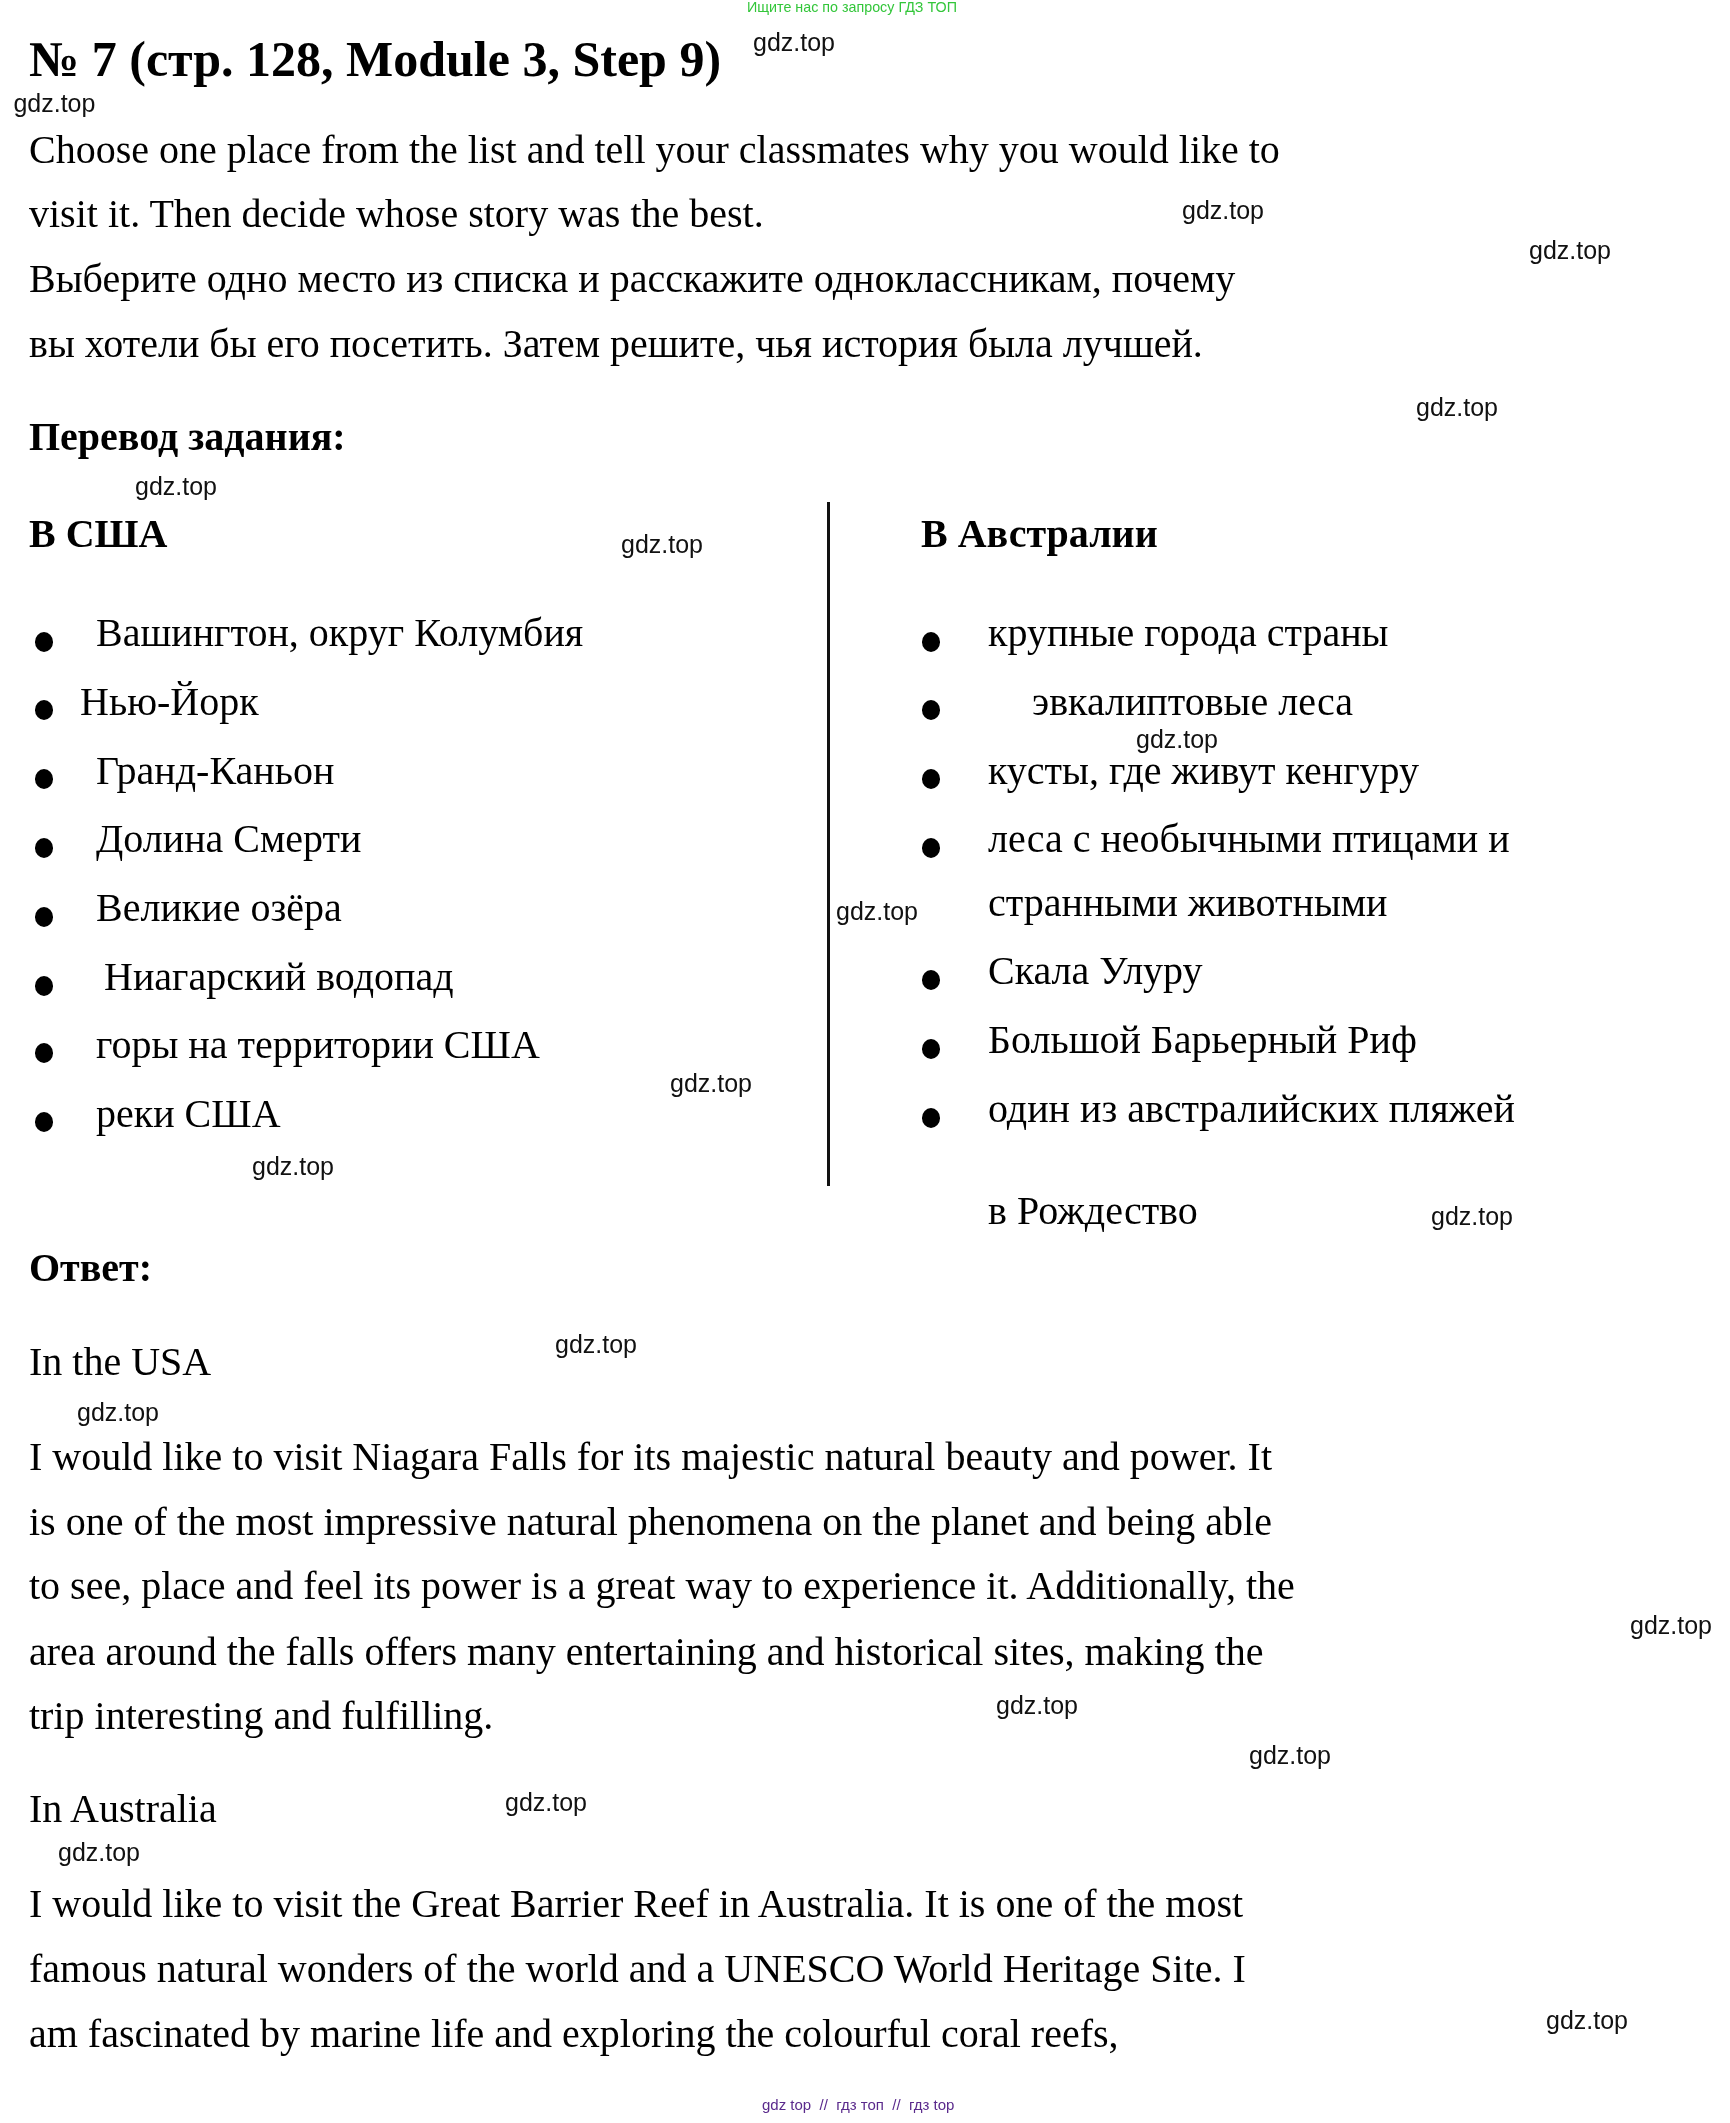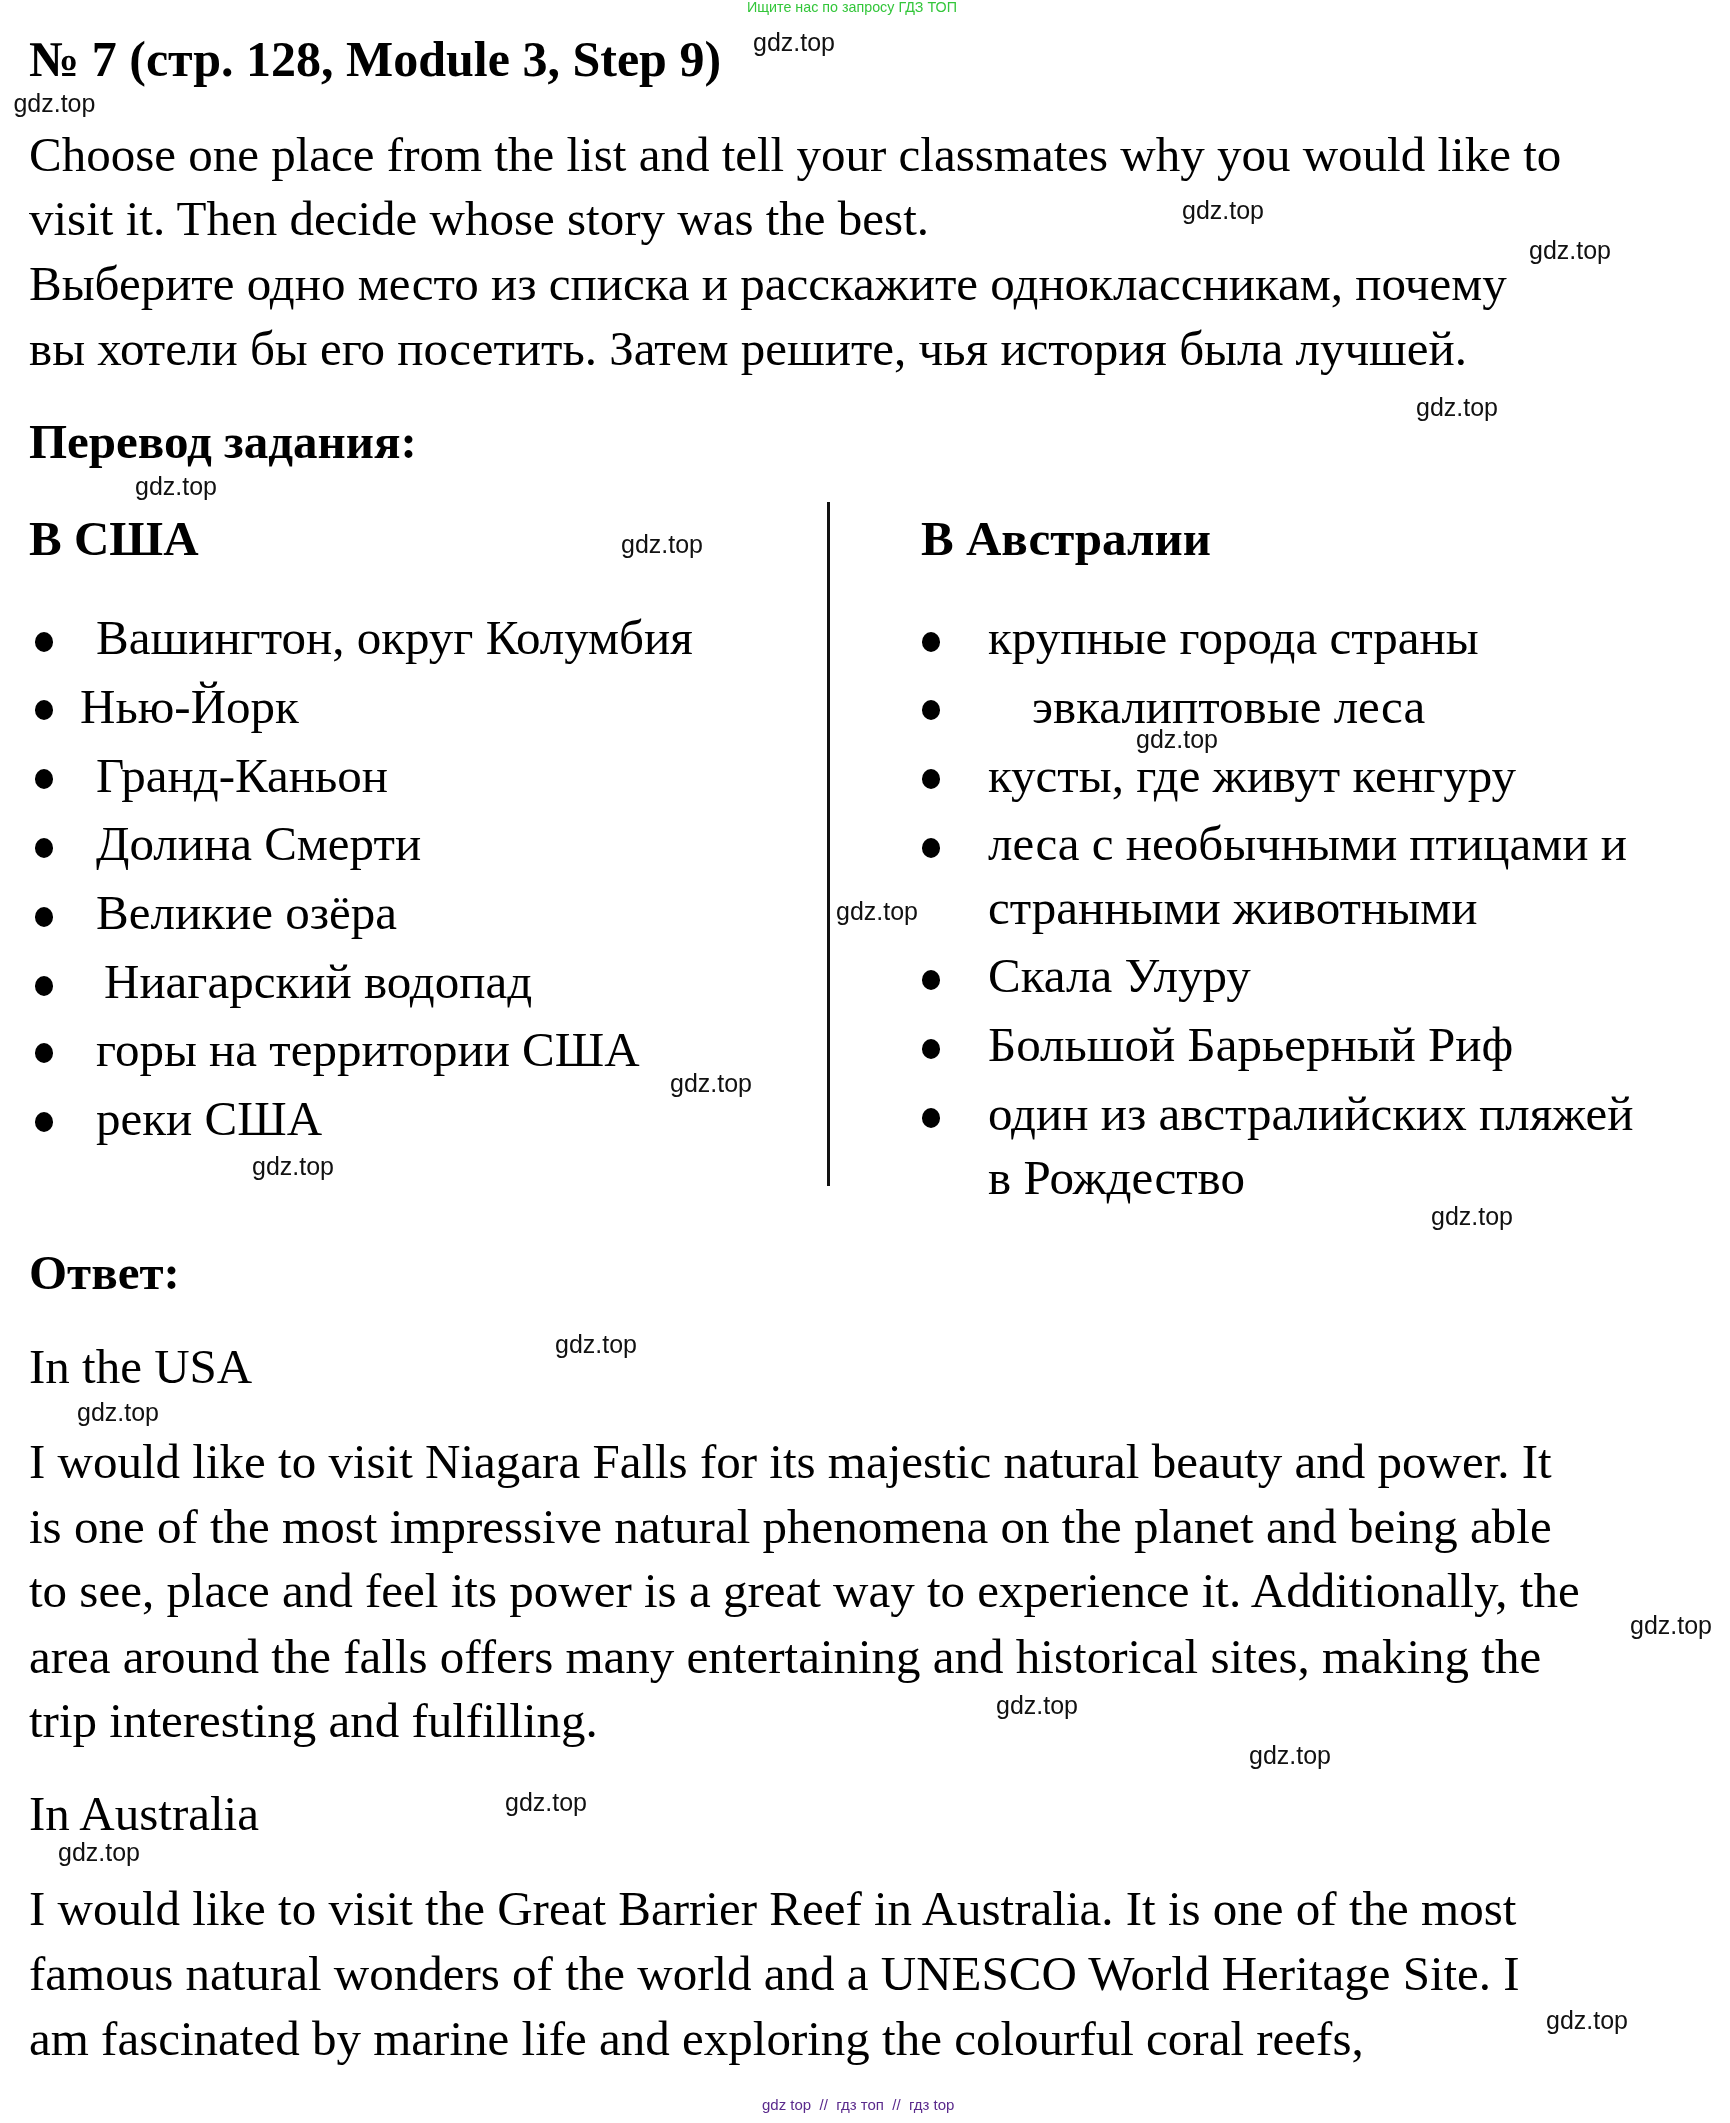--- a/index.html
+++ b/index.html
@@ -1,18 +1,18 @@
 <!DOCTYPE html>
 <html style="font-size:14.3px"><head>
 <meta charset="utf-8">
 <style>
   html, body { margin: 0; padding: 0; background: #ffffff; }
   body { width: 1730px; height: 2123px; position: relative; overflow: hidden; color: #000; }
   .abs { position: absolute; white-space: nowrap; line-height: 1; }
-  .serif { font-family: "Liberation Serif", "DejaVu Serif", serif; font-size: 49px; }
+  .serif { font-family: "Liberation Serif", "DejaVu Serif", serif; font-size: 40px; }
   .bold { font-weight: bold; }
   .wm { font-family: "Liberation Sans", "DejaVu Sans", sans-serif; font-size: 25px; color: #111; }
   .top-banner { font-family: "Liberation Sans", "DejaVu Sans", sans-serif; font-size: 14.3px; color: #33c63a; }
   .footer { font-family: "Liberation Sans", "DejaVu Sans", sans-serif; font-size: 15px; color: #5a2a8c; }
   .bullet { position: absolute; width: 18px; height: 19.7px; border-radius: 50%; background: #000; }
   .divider { position: absolute; left: 827px; top: 502px; width: 2.7px; height: 684px; background: #111; }
 </style>
 </head>
 <body>
 
@@ -94,21 +94,21 @@
     <span class="bullet" style="left:922px; top:970px;"></span>
     <div class="abs serif" style="left:988px; top:951px;">Скала Улуру</div>
   </div>
   <div>
     <span class="bullet" style="left:922px; top:1039px;"></span>
     <div class="abs serif" style="left:988px; top:1020px;">Большой Барьерный Риф</div>
   </div>
   <div>
     <span class="bullet" style="left:922px; top:1108px;"></span>
     <div class="abs serif" style="left:988px; top:1089px;">один из австралийских пляжей</div>
-    <div class="abs serif" style="left:988px; top:1153px;">в Рождество</div>
+    <div class="abs serif" style="left:988px; top:1191px;">в Рождество</div>
   </div>
 </div>
 
 <div class="abs serif bold" style="left:29px; top:1248px;">Ответ:</div>
 
 <div>
   <div class="abs serif" style="left:29px; top:1342px;">In the USA</div>
   <div class="abs serif" style="left:29px; top:1437px;">I would like to visit Niagara Falls for its majestic natural beauty and power. It</div>
   <div class="abs serif" style="left:29px; top:1502px;">is one of the most impressive natural phenomena on the planet and being able</div>
   <div class="abs serif" style="left:29px; top:1566px;">to see, place and feel its power is a great way to experience it. Additionally, the</div>

